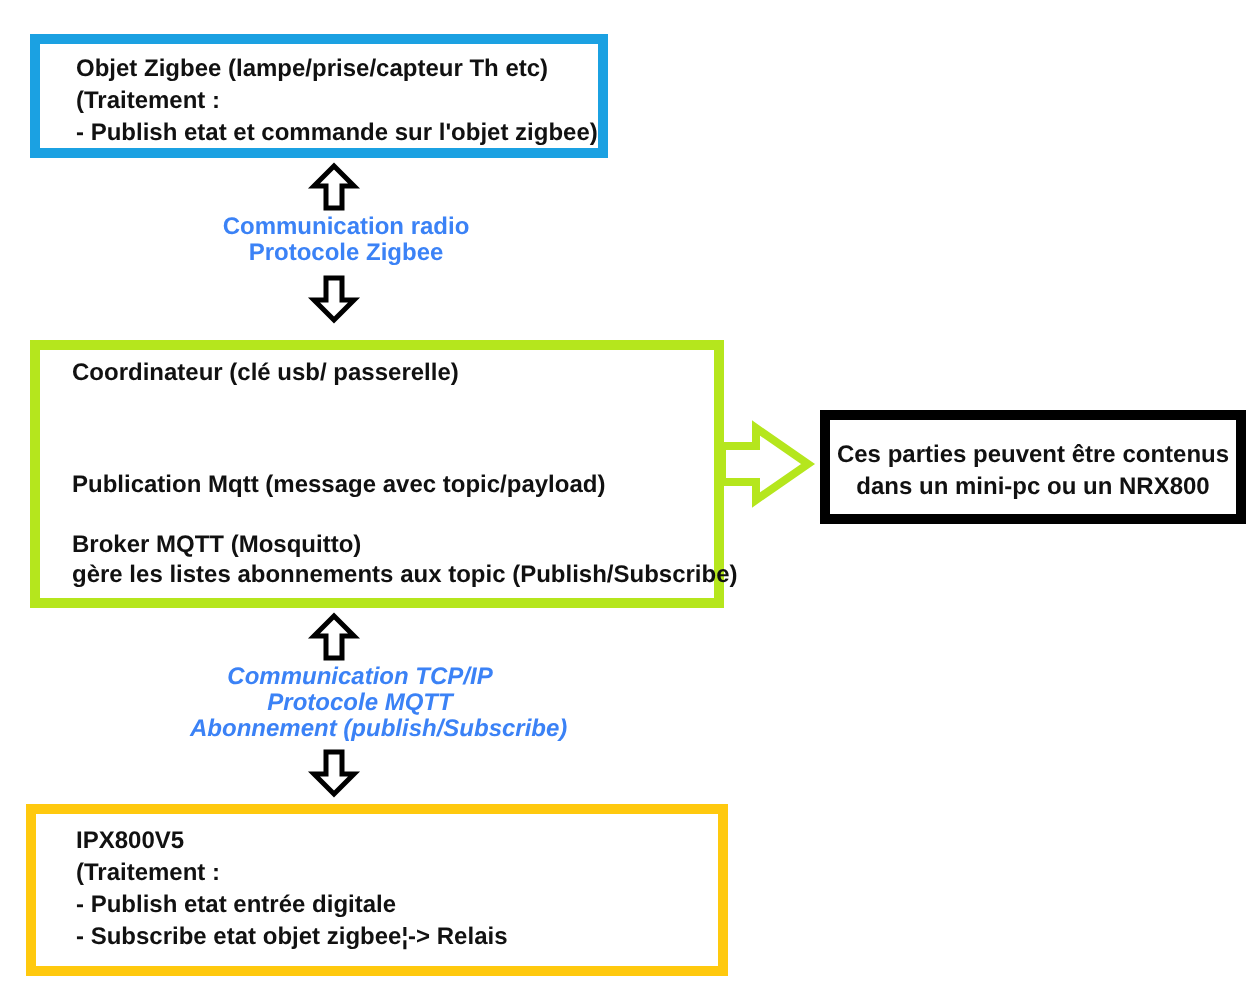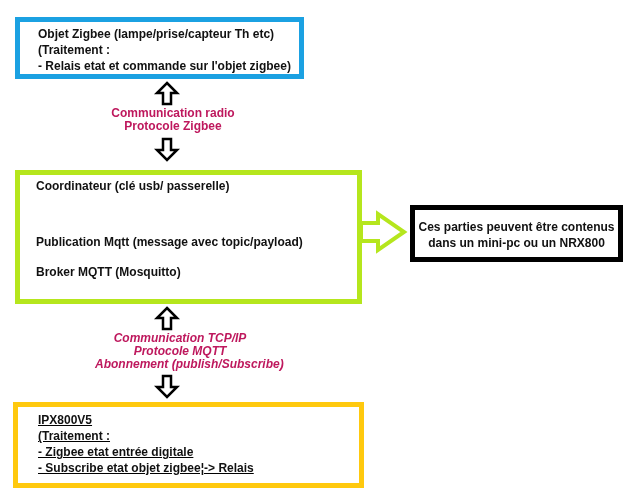--- a/index.html
+++ b/index.html
@@ -5,49 +5,50 @@
     html, body { margin: 0; padding: 0; background: #ffffff; }
     body { width: 630px; height: 503px; position: relative; overflow: hidden;
            font-family: "Liberation Sans", "DejaVu Sans", sans-serif; }
     .box { position: absolute; box-sizing: border-box; background: #fff; }
     .line { font-size: 12px; font-weight: bold; color: #111; line-height: 16px; white-space: nowrap; }
     #box-zigbee { left: 15px; top: 17px; width: 289px; height: 62px; border: 5px solid #eab308; padding: 4px 0 0 18px; }
     #box-coord { left: 15px; top: 170px; width: 347px; height: 134px; border: 5px solid #b5e61d; padding: 0 0 0 16px; }
     #box-coord .line { position: absolute; left: 16px; }
     #box-note { left: 410px; top: 205px; width: 213px; height: 57px; border: 5px solid #000000; text-align: center; padding-top: 9px; }
     #box-note .line { line-height: 16px; }
-    #box-ipx { left: 13px; top: 402px; width: 351px; height: 86px; border: 5px solid #ffc90e; padding: 5px 0 0 20px; text-decoration: underline; }
-    .label { position: absolute; text-align: center; font-size: 12px; font-weight: bold; color: #be185d; line-height: 13px; white-space: nowrap; }
+    #box-ipx { left: 13px; top: 402px; width: 351px; height: 86px; border: 5px solid #ffc90e; padding: 5px 0 0 20px; }
+    .label { position: absolute; text-align: center; font-size: 12px; font-weight: bold; color: #3b82f6; line-height: 13px; white-space: nowrap; }
     svg.arrow { position: absolute; overflow: visible; }
   </style>
 </head>
 <body>
 
 <div class="box" id="box-zigbee" style="border-color: rgb(27, 161, 226);">
   <div class="line">Objet Zigbee (lampe/prise/capteur Th etc)</div>
   <div class="line">(Traitement :</div>
-  <div class="line">- Relais etat et commande sur l'objet zigbee)</div>
+  <div class="line">- Publish etat et commande sur l'objet zigbee)</div>
 </div>
 
 <svg class="arrow" style="left:156px;top:82px;" width="22" height="24" viewBox="0 0 22 24">
   <polygon points="11,1 21,11 15,11 15,22 7,22 7,11 1,11" fill="#fff" stroke="#000" stroke-width="2.5" stroke-linejoin="miter"></polygon>
 </svg>
 <div class="label" style="left:108px;top:107px;width:130px;">
   <div>Communication radio</div>
   <div>Protocole Zigbee</div>
 </div>
 
 <svg class="arrow" style="left:156px;top:138px;" width="22" height="24" viewBox="0 0 22 24">
   <polygon points="7,1 15,1 15,12 21,12 11,22 1,12 7,12" fill="#fff" stroke="#000" stroke-width="2.5" stroke-linejoin="miter"></polygon>
 </svg>
 
 <div class="box" id="box-coord" style="border-color: rgb(181, 230, 29); padding-left: 11px;">
   <div class="line" style="top:3px;">Coordinateur (clé usb/ passerelle)</div>
   <div class="line" style="top:59px;">Publication Mqtt (message avec topic/payload)</div>
   <div class="line" style="top:89px;">Broker MQTT (Mosquitto)</div>
+  <div class="line" style="top:104px;">gère les listes abonnements aux topic (Publish/Subscribe)</div>
 </div>
 
 <svg class="arrow" style="left:360px;top:212px;" width="48" height="40" viewBox="0 0 48 40">
   <polygon points="1,11 18,11 18,2 44,20 18,38 18,29 1,29" fill="#fff" stroke="#b5e61d" stroke-width="4" stroke-linejoin="miter"></polygon>
 </svg>
 
 <div class="box" id="box-note" style="border-color: rgb(0, 0, 0);">
   <div class="line">Ces parties peuvent être contenus</div>
   <div class="line">dans  un mini-pc ou un NRX800</div>
 </div>
@@ -61,15 +62,15 @@
   <div>Abonnement (publish/Subscribe)</div>
 </div>
 
 <svg class="arrow" style="left:156px;top:375px;" width="22" height="24" viewBox="0 0 22 24">
   <polygon points="7,1 15,1 15,12 21,12 11,22 1,12 7,12" fill="#fff" stroke="#000" stroke-width="2.5" stroke-linejoin="miter"></polygon>
 </svg>
 
 <div class="box" id="box-ipx" style="border-color: rgb(255, 201, 14);">
   <div class="line">IPX800V5</div>
   <div class="line">(Traitement :</div>
-  <div class="line">- Zigbee etat entrée digitale</div>
+  <div class="line">- Publish etat entrée digitale</div>
   <div class="line">- Subscribe etat objet zigbee¦-&gt; Relais</div>
 </div>
 
 </body></html>

